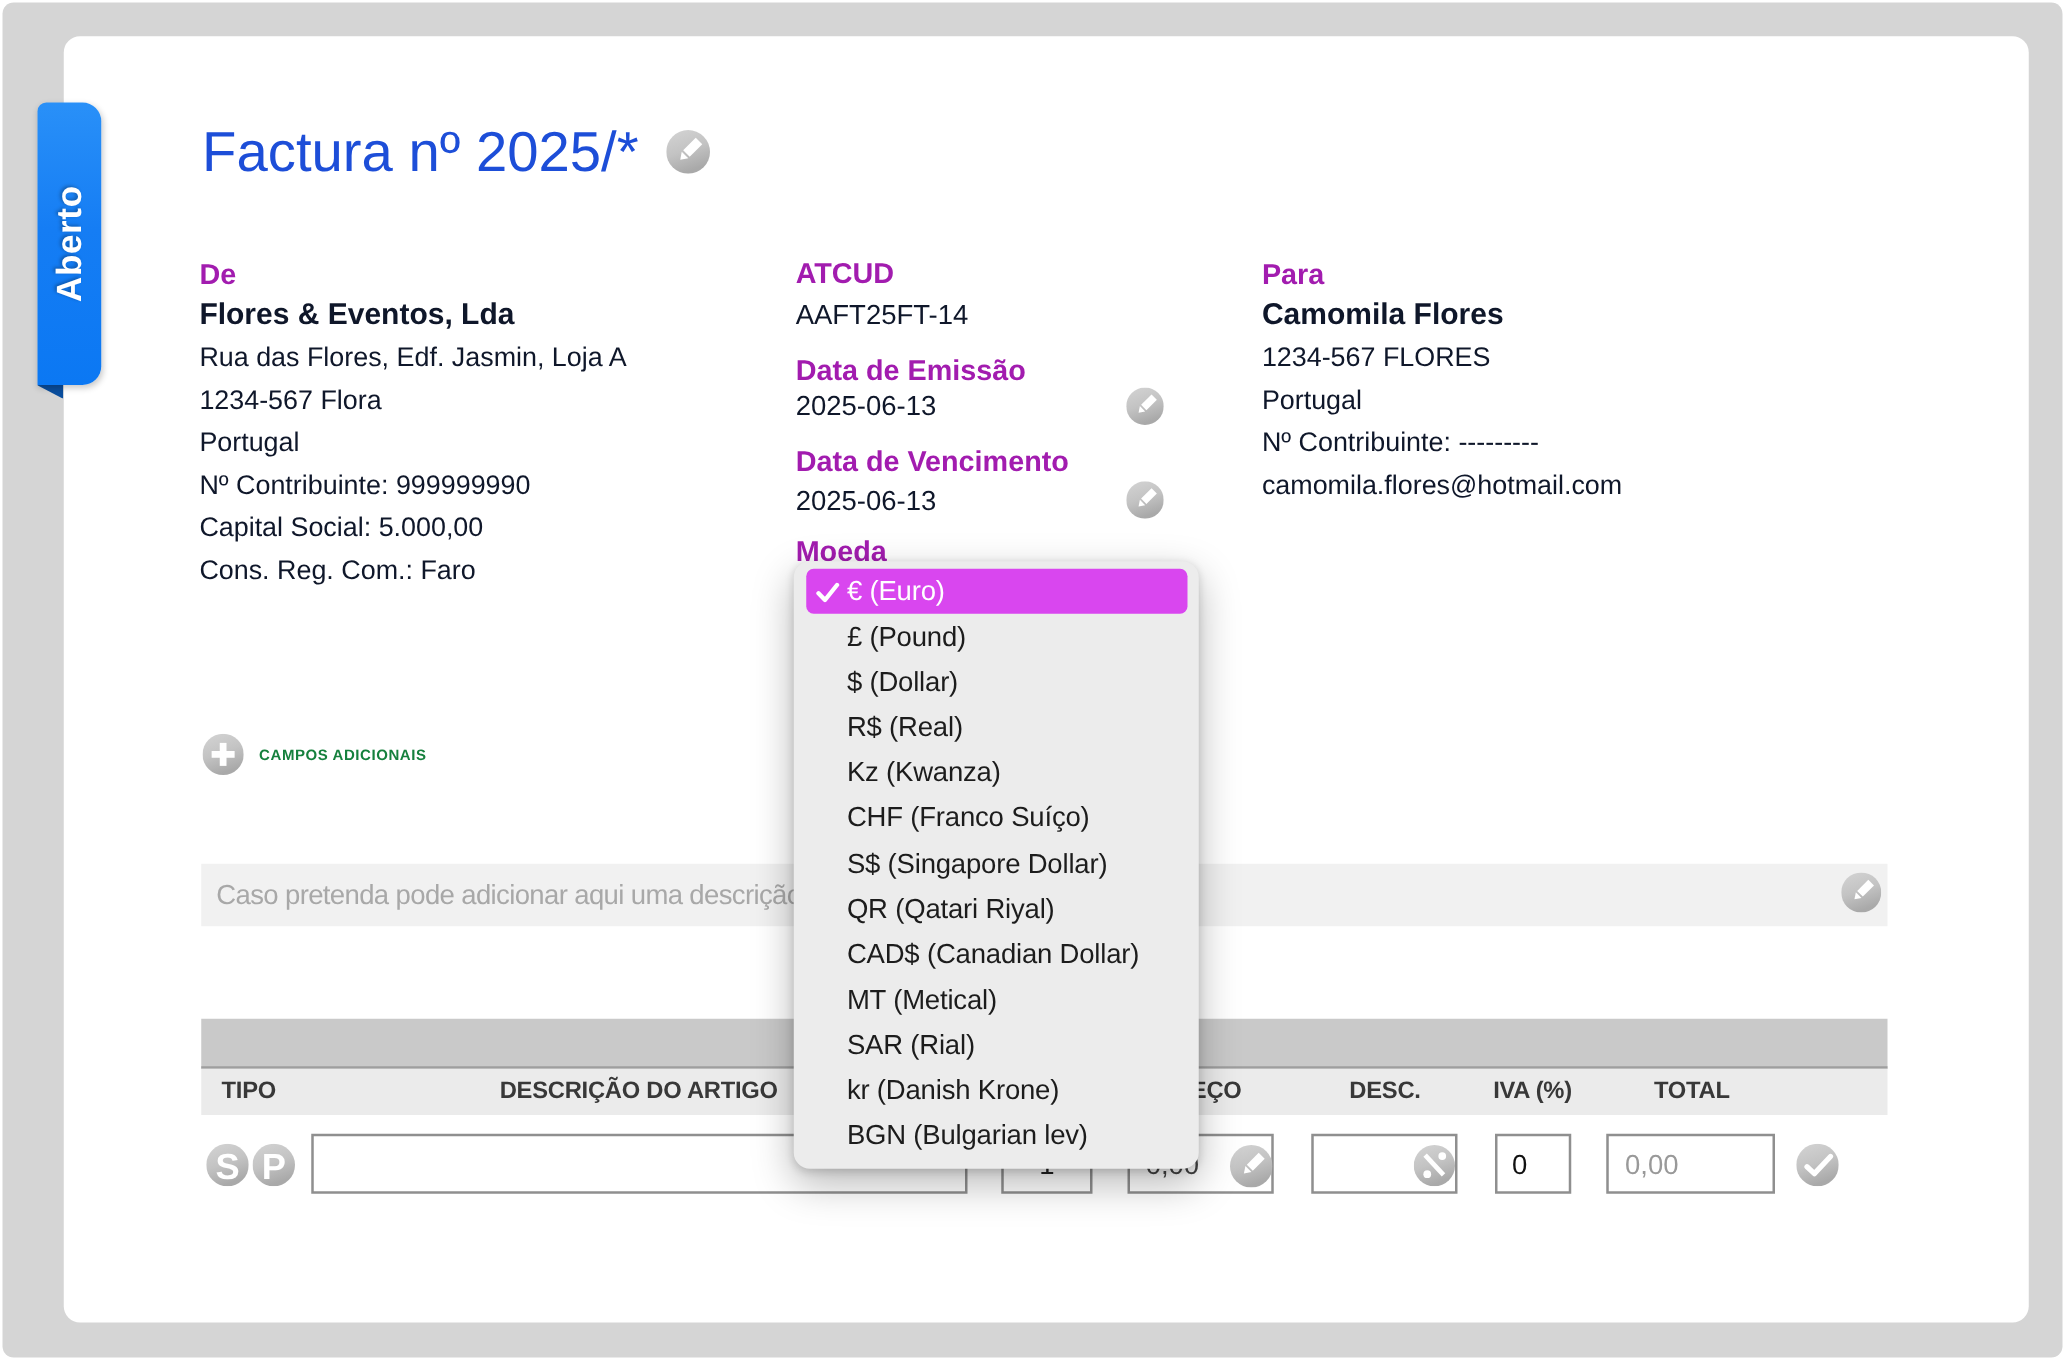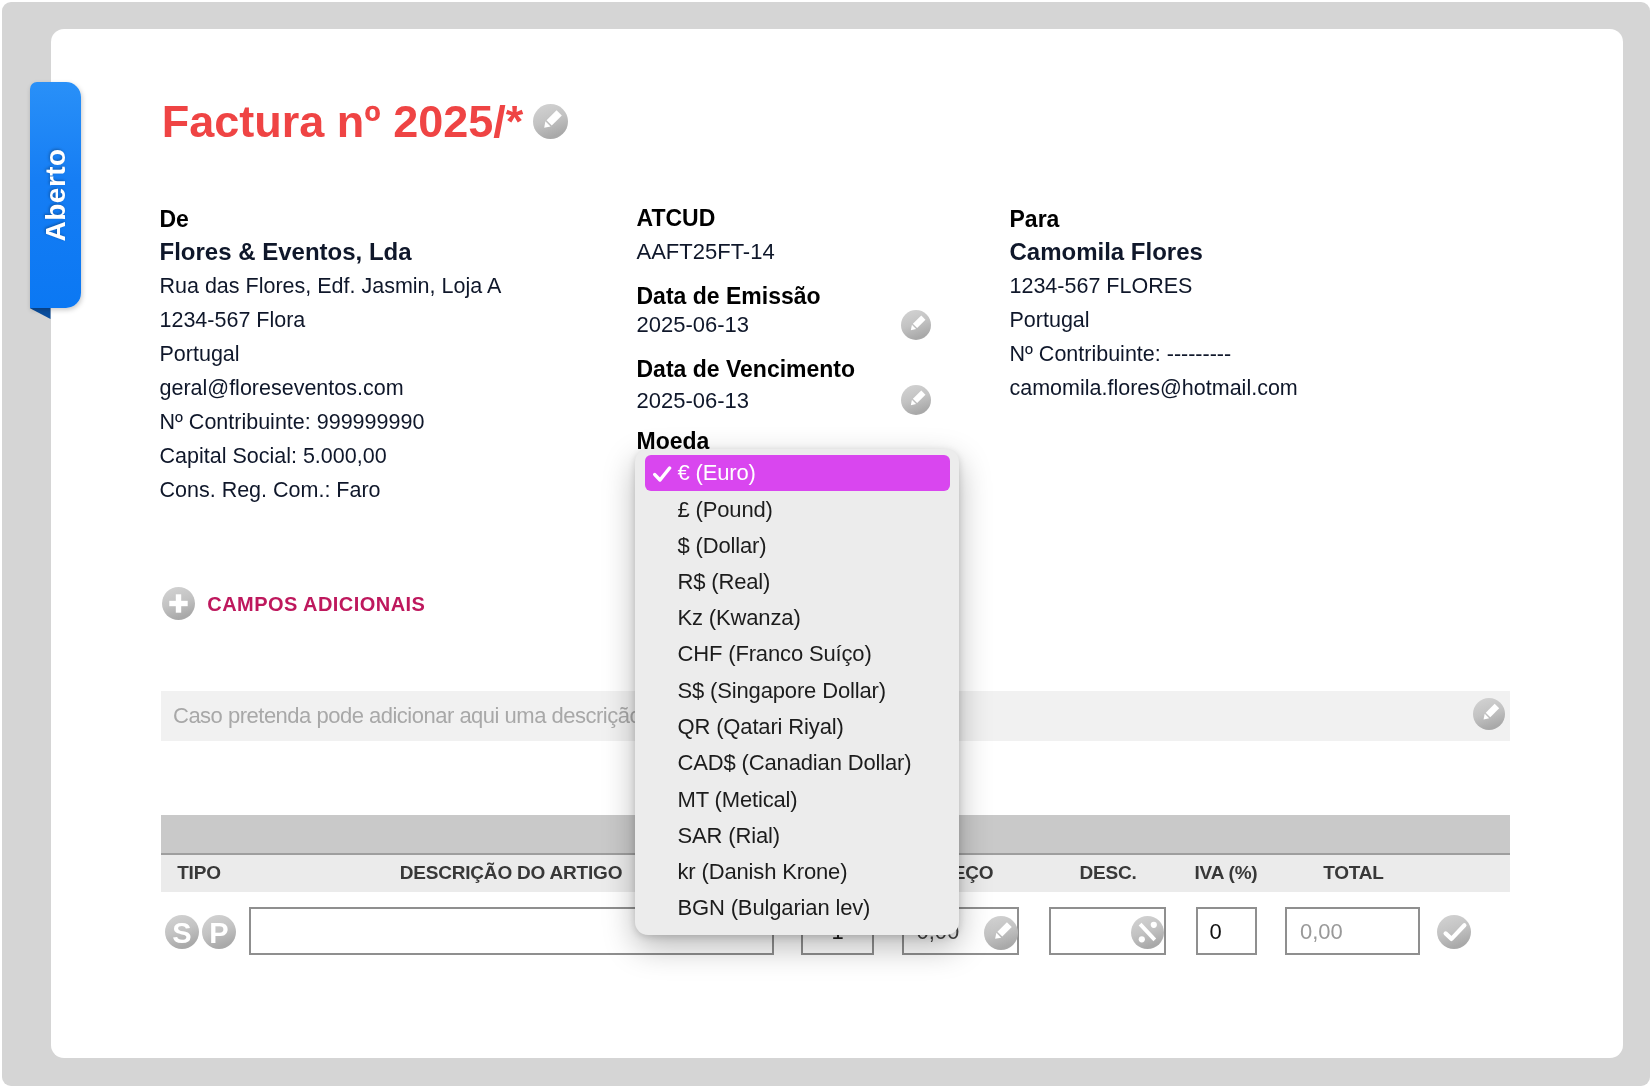--- a/index.html
+++ b/index.html
@@ -3,24 +3,24 @@
 <meta charset="utf-8">
 <style>
   html,body{margin:0;padding:0;}
   body{width:1652px;height:1088px;background:#ffffff;font-family:"Liberation Sans",sans-serif;position:relative;overflow:hidden;}
   .abs{position:absolute;}
   .frame{left:2px;top:2px;width:1648px;height:1084px;background:#d5d5d5;border-radius:9px;}
   .card{left:50.5px;top:29px;width:1572px;height:1029px;background:#ffffff;border-radius:13px;}
   .ribbon{left:29.5px;top:81.5px;width:51px;height:226.5px;background:linear-gradient(180deg,#2990f8 0%,#157df4 45%,#0b78f3 100%);border-radius:7px 15px 15px 0;box-shadow:1px 2px 5px rgba(0,0,0,0.22);}
   .ribbon span{position:absolute;left:0;top:0;width:100%;height:100%;display:flex;align-items:center;justify-content:center;writing-mode:vertical-rl;transform:rotate(180deg);color:#fff;font-weight:bold;font-size:28px;letter-spacing:0.5px;text-shadow:1px -1px 3px rgba(0,0,0,0.3);}
   .fold{left:29.5px;top:308px;width:21px;height:11px;background:#0a4e9e;clip-path:polygon(0 0,100% 0,100% 100%);}
-  .title{left:161.7px;top:98.7px;font-size:45px;font-weight:bold;color:#ef4444;line-height:45px;letter-spacing:0px;}
-  .glabel{font-size:23px;font-weight:bold;color:#000000;line-height:23px;}
+  .title{left:161.7px;top:98.7px;font-size:45px;font-weight:normal;color:#1d4ed8;line-height:45px;letter-spacing:0px;}
+  .glabel{font-size:23px;font-weight:bold;color:#a21caf;line-height:23px;}
   .btext{font-size:21.5px;color:#0f172a;line-height:34px;}
-  .campos{left:207.3px;top:593.5px;font-size:20px;font-weight:bold;color:#be185d;line-height:20px;letter-spacing:0.45px;}
+  .campos{left:207.3px;top:593.5px;font-size:12px;font-weight:bold;color:#15803d;line-height:20px;letter-spacing:0.45px;}
   .descbar{left:161px;top:691px;width:1349px;height:50px;background:#f1f1f1;}
   .descbar span{position:absolute;left:12px;top:0;height:50px;display:flex;align-items:center;font-size:22px;color:#a8a8a8;letter-spacing:-0.5px;}
   .thead1{left:161px;top:815px;width:1349px;height:38px;background:#c9c9c9;border-bottom:2px solid #9e9e9e;}
   .thead2{left:161px;top:855px;width:1349px;height:36.5px;background:#ebebeb;}
   .tlabel{top:855px;height:36.5px;display:flex;align-items:center;justify-content:center;font-size:19px;font-weight:bold;color:#383838;letter-spacing:-0.2px;}
   .inp{position:absolute;background:#fff;border:2px solid #8f8f8f;box-sizing:border-box;}
   .dd{left:634.5px;top:448.5px;width:324px;height:486.5px;background:#ececec;border-radius:13px;box-shadow:0 12px 32px rgba(0,0,0,0.28),0 2px 7px rgba(0,0,0,0.15);z-index:30;}
   .ddrow{position:absolute;left:43px;font-size:22px;color:#1c1c1c;letter-spacing:-0.15px;line-height:36.27px;height:36.27px;white-space:nowrap;}
   .ddsel{position:absolute;left:10px;top:6.5px;width:305px;height:35.5px;background:#d946ef;border-radius:6px;}
   .ddsel span{position:absolute;left:33px;top:0;line-height:35.5px;font-size:22px;color:#ffffff;letter-spacing:-0.15px;white-space:nowrap;}
@@ -41,21 +41,20 @@
   </svg>
 
   <div class="abs title">Factura nº 2025/*</div>
 
   <div class="abs glabel" style="left:159.5px;top:208px;">De</div>
   <div class="abs btext" style="left:159.5px;top:234.6px;">
     <div style="font-weight:bold;font-size:24px;">Flores &amp; Eventos, Lda</div>
     <div>Rua das Flores, Edf. Jasmin, Loja A</div>
     <div>1234-567 Flora</div>
     <div>Portugal</div>
-    <div>geral@floreseventos.com</div>
     <div>Nº Contribuinte: 999999990</div>
     <div>Capital Social: 5.000,00</div>
     <div>Cons. Reg. Com.: Faro</div>
   </div>
 
   <div class="abs glabel" style="left:636.5px;top:206.6px;">ATCUD</div>
   <div class="abs btext" style="left:636.5px;top:241px;line-height:22px;font-size:22px;">AAFT25FT-14</div>
   <div class="abs glabel" style="left:636.5px;top:284.5px;">Data de Emissão</div>
   <div class="abs btext" style="left:636.5px;top:314px;line-height:22px;font-size:22px;">2025-06-13</div>
   <div class="abs glabel" style="left:636.5px;top:358.4px;">Data de Vencimento</div>

